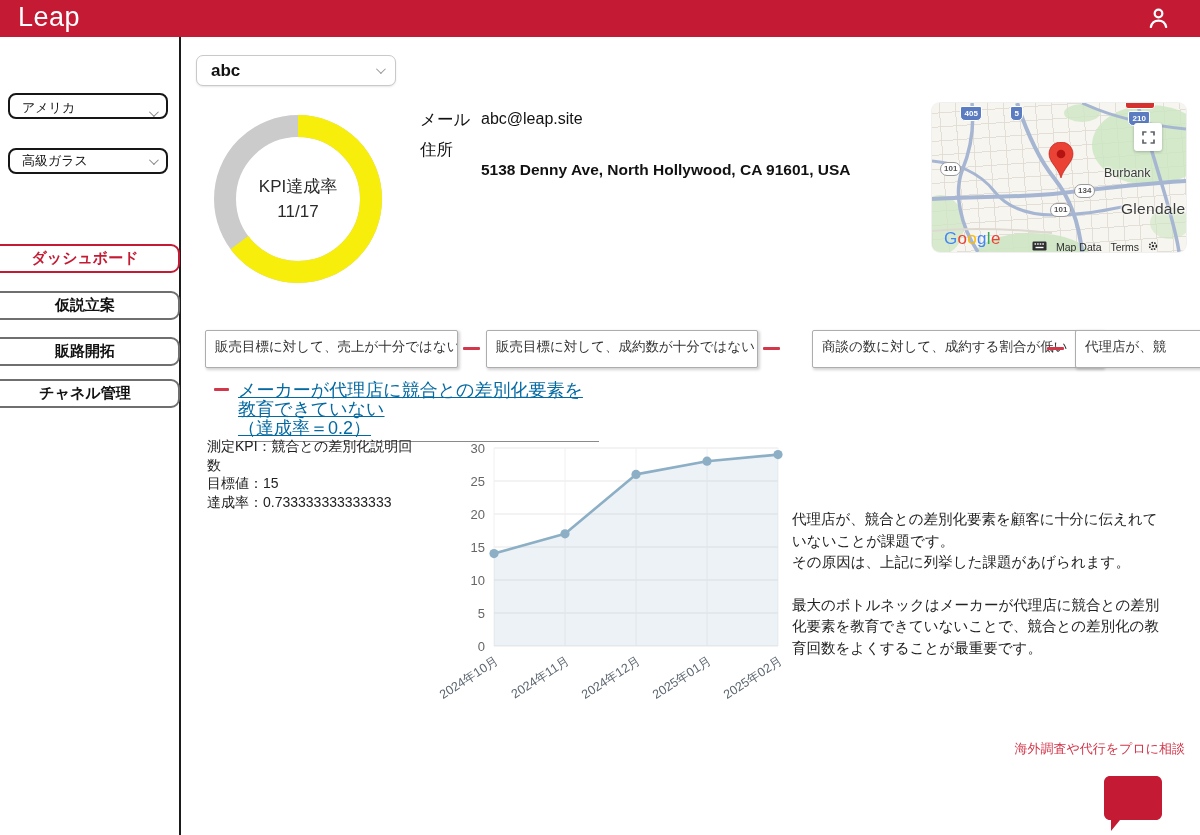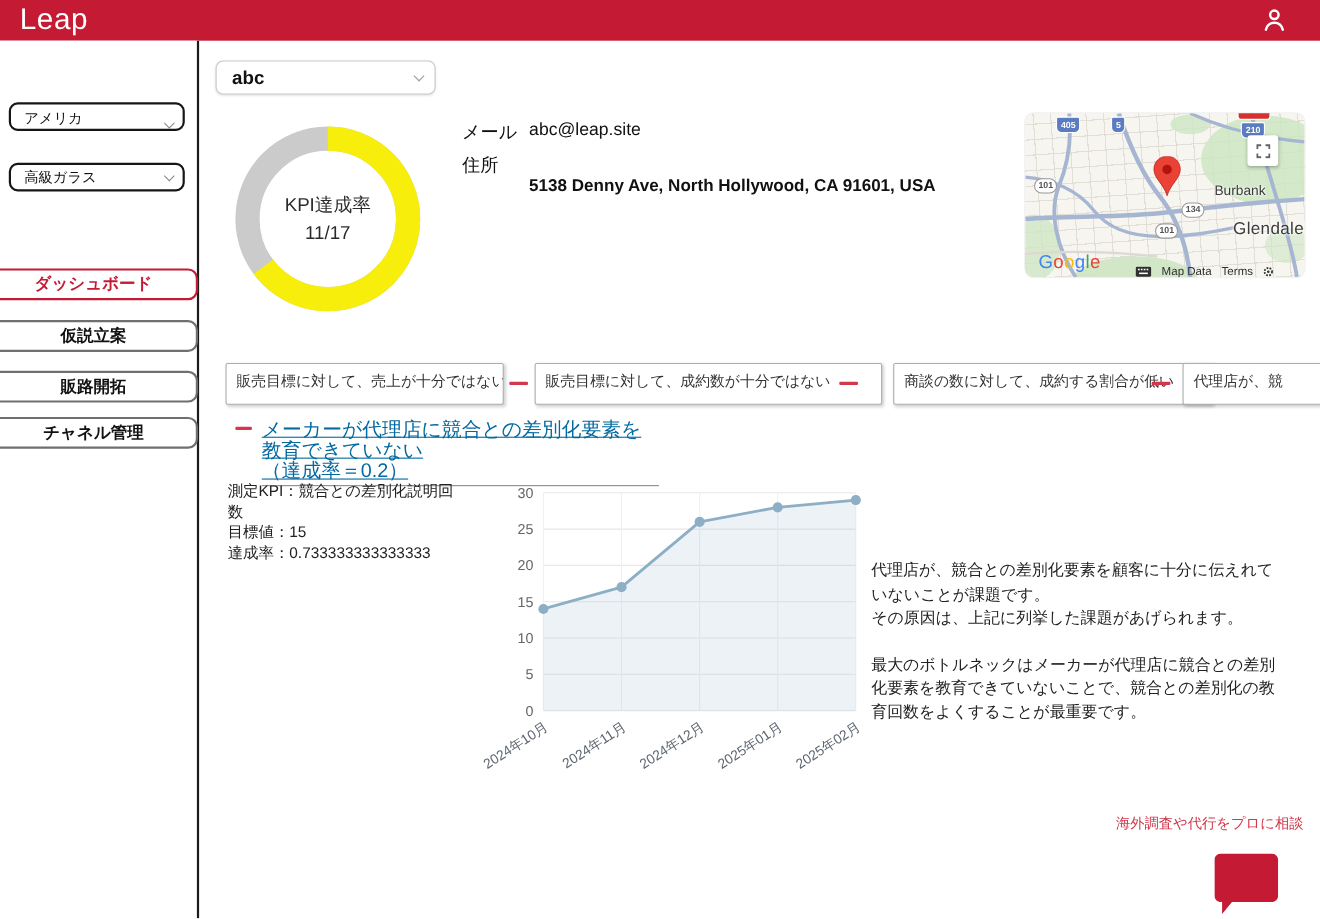--- a/index.html
+++ b/index.html
@@ -49,21 +49,21 @@
   .shield.is{ background:#5B7CC0; color:#fff; padding:2.5px 3.5px; border:1px solid #fff; border-radius:2px 2px 5px 5px; }
   .shield.us{ background:#fff; color:#555; padding:2px 3px; border:1px solid #9a9a9a; border-radius:7px; }
   .red-banner{ position:absolute; background:#D6302F; border:1px solid #fff; border-radius:3px; }
   .city{ position:absolute; color:#3b3b3b; text-shadow:0 0 3px #fff,0 0 3px #fff; }
   .city.small{ font-size:12.5px; }
   .city.large{ font-size:15.5px; letter-spacing:.3px; }
   .pin{ position:absolute; left:116px; top:39px; }
   .fs-btn{ position:absolute; left:202px; top:20px; width:28px; height:28px; background:#fff; border-radius:3px;
            box-shadow:0 1px 3px rgba(0,0,0,.25); display:flex; align-items:center; justify-content:center; cursor:pointer; }
   .glogo{ position:absolute; left:12px; top:126px; font-size:17px; font-weight:500; letter-spacing:.3px; }
-  .map-attr{ position:absolute; left:100px; top:138px; display:flex; align-items:center; gap:9px; font-size:10.5px; color:#2f2f2f; }
+  .map-attr{ position:absolute; left:100px; top:138px; display:flex; gap:9px; font-size:10.5px; color:#2f2f2f; }
 
   
   .hypo{ position:absolute; top:330px; height:38px; background:#fff; border:1px solid #adadad; border-radius:2px;
          box-shadow:1.5px 1.5px 3px rgba(0,0,0,.18); font-size:13.5px; color:#333; padding:6px 9px 0; line-height:20px;
          white-space:nowrap; overflow:hidden; }
   .conn{ position:absolute; top:347px; width:17px; height:2.5px; background:var(--red2); border-radius:1px; }
 
   
   .bdash{ position:absolute; left:214px; top:388px; width:15px; height:2.5px; background:var(--red2); border-radius:1px; }
   .bn-text{ position:absolute; left:238px; top:381px; width:361px; font-size:18px; color:#0369a1; line-height:19px;
@@ -190,21 +190,21 @@
         <circle cx="5" cy="5" r="3.4" fill="none" stroke="#2f2f2f" stroke-width="1.6" stroke-dasharray="1.6 1.2"></circle>
         <circle cx="5" cy="5" r="1.2" fill="#2f2f2f"></circle>
       </svg>
     </div>
   </div>
 
   <div class="hypo" style="left:205px;width:253px;">
     <span>販売目標に対して、売上が十分ではない</span>
   </div>
   <div class="conn" style="left:463px;"></div>
-  <div class="hypo" style="left:486px;width:316px;">
+  <div class="hypo" style="left:486px;width:272px;">
     <span>販売目標に対して、成約数が十分ではない</span>
   </div>
   <div class="conn" style="left:763px;"></div>
   <div class="hypo" style="left:812px;width:291px;">
     <span>商談の数に対して、成約する割合が低い</span>
   </div>
   <div class="conn" style="left:1047px;"></div>
   <div class="hypo" style="left:1075px;width:200px;">
     <span>代理店が、競</span>
   </div>

